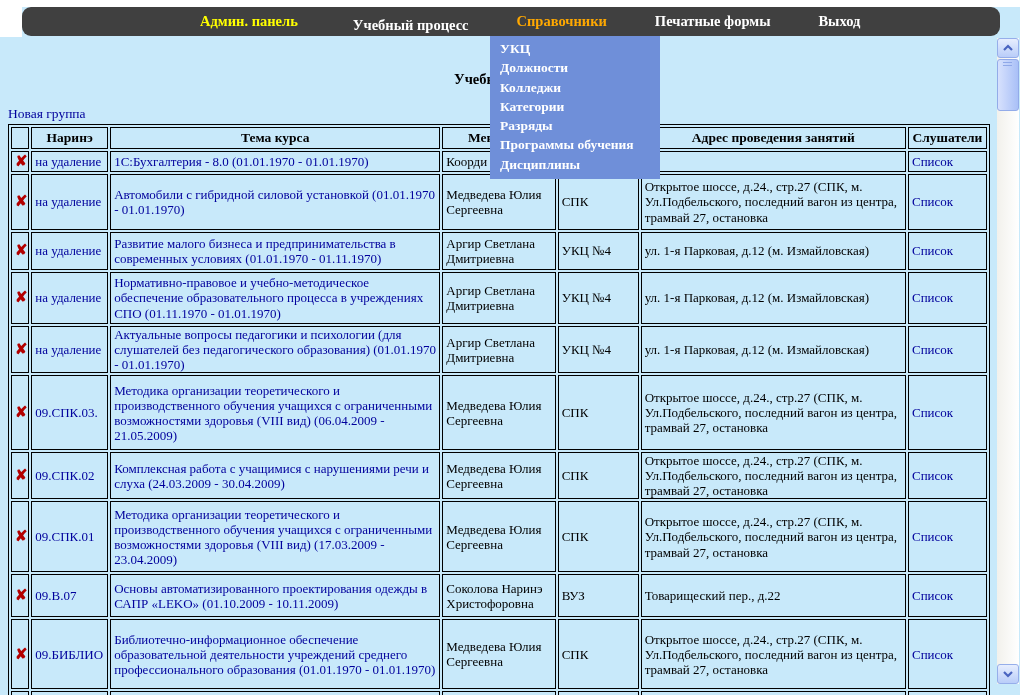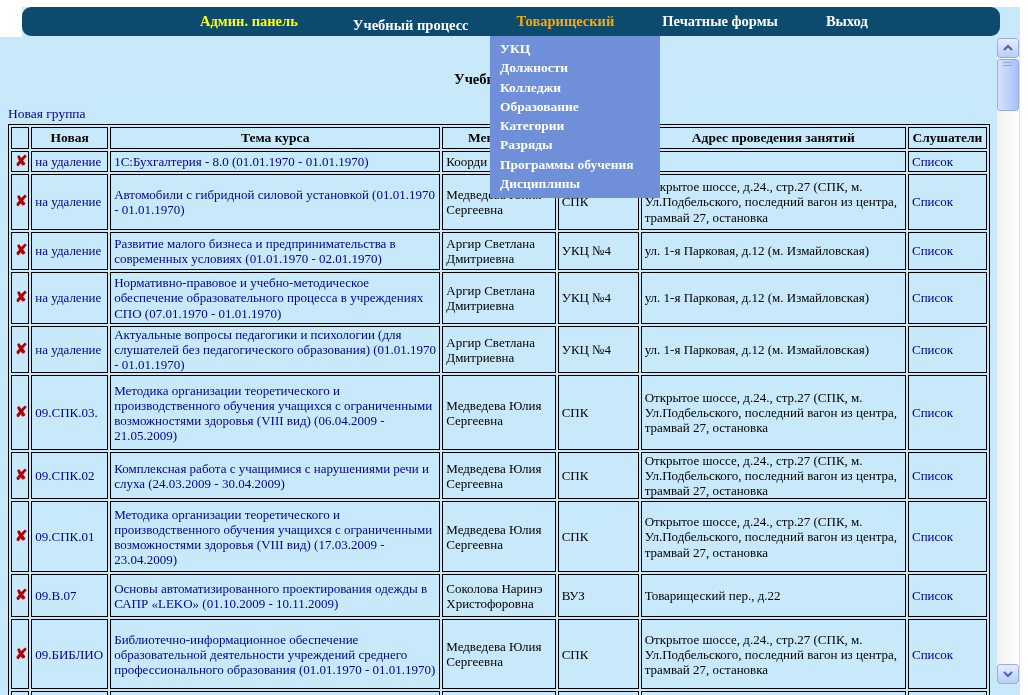--- a/index.html
+++ b/index.html
@@ -8,21 +8,21 @@
     background:#ffffff;
     font-family:"Liberation Serif", serif;
   }
   
   .bluebg{position:absolute;left:0;top:7px;width:1020px;height:688px;background:#c8e9fa;z-index:1;}
   .white-patch{position:absolute;left:0;top:0;width:22px;height:37px;background:#ffffff;z-index:2;}
 
   
   .navbar{
     position:absolute;left:22px;top:7px;width:978px;height:29px;
-    background:#0c4a6e;border-radius:9px;z-index:3;
+    background:#404040;border-radius:9px;z-index:3;
     display:flex;align-items:center;
     font-weight:bold;font-size:14.5px;
   }
   .nav-item{text-decoration:none;white-space:nowrap;cursor:pointer;}
   .nav-item:first-child{margin-left:178px;}
   .nav-item:nth-child(2){margin-left:55px;}
   .nav-item + .nav-item:not(:nth-child(2)){margin-left:48px;}
 
   
   .dropdown{
@@ -66,30 +66,29 @@
 </style>
 </head>
 <body>
 
 <div class="bluebg"></div>
 <div class="white-patch"></div>
 
 <div class="navbar">
     <a class="nav-item" style="color: rgb(255, 255, 0);">Админ. панель</a>
     <a class="nav-item" style="color: rgb(255, 255, 255); margin-top: 8px;">Учебный процесс</a>
-    <a class="nav-item" style="color: rgb(255, 168, 0);">Товарищеский</a>
+    <a class="nav-item" style="color: rgb(255, 168, 0);">Справочники</a>
     <a class="nav-item" style="color: rgb(255, 255, 255);">Печатные формы</a>
     <a class="nav-item" style="color: rgb(255, 255, 255);">Выход</a>
   </div>
 
 <div class="dropdown">
     <a class="dropdown-item">УКЦ</a>
     <a class="dropdown-item">Должности</a>
     <a class="dropdown-item">Колледжи</a>
-    <a class="dropdown-item">Образование</a>
     <a class="dropdown-item">Категории</a>
     <a class="dropdown-item">Разряды</a>
     <a class="dropdown-item">Программы обучения</a>
     <a class="dropdown-item">Дисциплины</a>
   </div>
 
 <div class="content">
   <div class="page-title">Учебные группы</div>
   <a class="new-group lnk">Новая группа</a>
   <table class="grid">
@@ -98,21 +97,21 @@
         <col style="width:76px">
         <col style="width:326px">
       <col style="width:112px">
         <col style="width:80px">
         <col style="width:262px">
         <col style="width:78px">
     </colgroup>
     <tbody>
         <tr>
           <td class="th"></td>
-          <td class="th">Новая</td>
+          <td class="th">Наринэ</td>
           <td class="th">Тема курса</td>
           <td class="th">Менеджер</td>
           <td class="th">УКЦ</td>
           <td class="th">Адрес проведения занятий</td>
           <td class="th">Слушатели</td>
         </tr>
         <tr style="height: 21px;">
           <td class="c-del"><span class="del-x">✘</span></td>
           <td><a class="lnk">на удаление</a></td>
           <td><a class="lnk">1С:Бухгалтерия - 8.0 (01.01.1970 - 01.01.1970)</a></td>
@@ -126,30 +125,30 @@
           <td><a class="lnk">на удаление</a></td>
           <td><a class="lnk">Автомобили с гибридной силовой установкой (01.01.1970 - 01.01.1970)</a></td>
           <td>Медведева Юлия Сергеевна</td>
           <td>СПК</td>
           <td>Открытое шоссе, д.24., стр.27 (СПК, м. Ул.Подбельского, последний вагон из центра, трамвай 27, остановка</td>
           <td><a class="lnk">Список</a></td>
         </tr>
         <tr style="height: 38px;">
           <td class="c-del"><span class="del-x">✘</span></td>
           <td><a class="lnk">на удаление</a></td>
-          <td><a class="lnk">Развитие малого бизнеса и предпринимательства в современных условиях (01.01.1970 - 02.01.1970)</a></td>
+          <td><a class="lnk">Развитие малого бизнеса и предпринимательства в современных условиях (01.01.1970 - 01.11.1970)</a></td>
           <td>Аргир Светлана Дмитриевна</td>
           <td>УКЦ №4</td>
           <td>ул. 1-я Парковая, д.12 (м. Измайловская)</td>
           <td><a class="lnk">Список</a></td>
         </tr>
         <tr style="height: 52px;">
           <td class="c-del"><span class="del-x">✘</span></td>
           <td><a class="lnk">на удаление</a></td>
-          <td><a class="lnk">Нормативно-правовое и учебно-методическое обеспечение образовательного процесса в учреждениях СПО (07.01.1970 - 01.01.1970)</a></td>
+          <td><a class="lnk">Нормативно-правовое и учебно-методическое обеспечение образовательного процесса в учреждениях СПО (01.11.1970 - 01.01.1970)</a></td>
           <td>Аргир Светлана Дмитриевна</td>
           <td>УКЦ №4</td>
           <td>ул. 1-я Парковая, д.12 (м. Измайловская)</td>
           <td><a class="lnk">Список</a></td>
         </tr>
         <tr style="height: 44px;">
           <td class="c-del"><span class="del-x">✘</span></td>
           <td><a class="lnk">на удаление</a></td>
           <td><a class="lnk">Актуальные вопросы педагогики и психологии (для слушателей без педагогического образования) (01.01.1970 - 01.01.1970)</a></td>
           <td>Аргир Светлана Дмитриевна</td>

